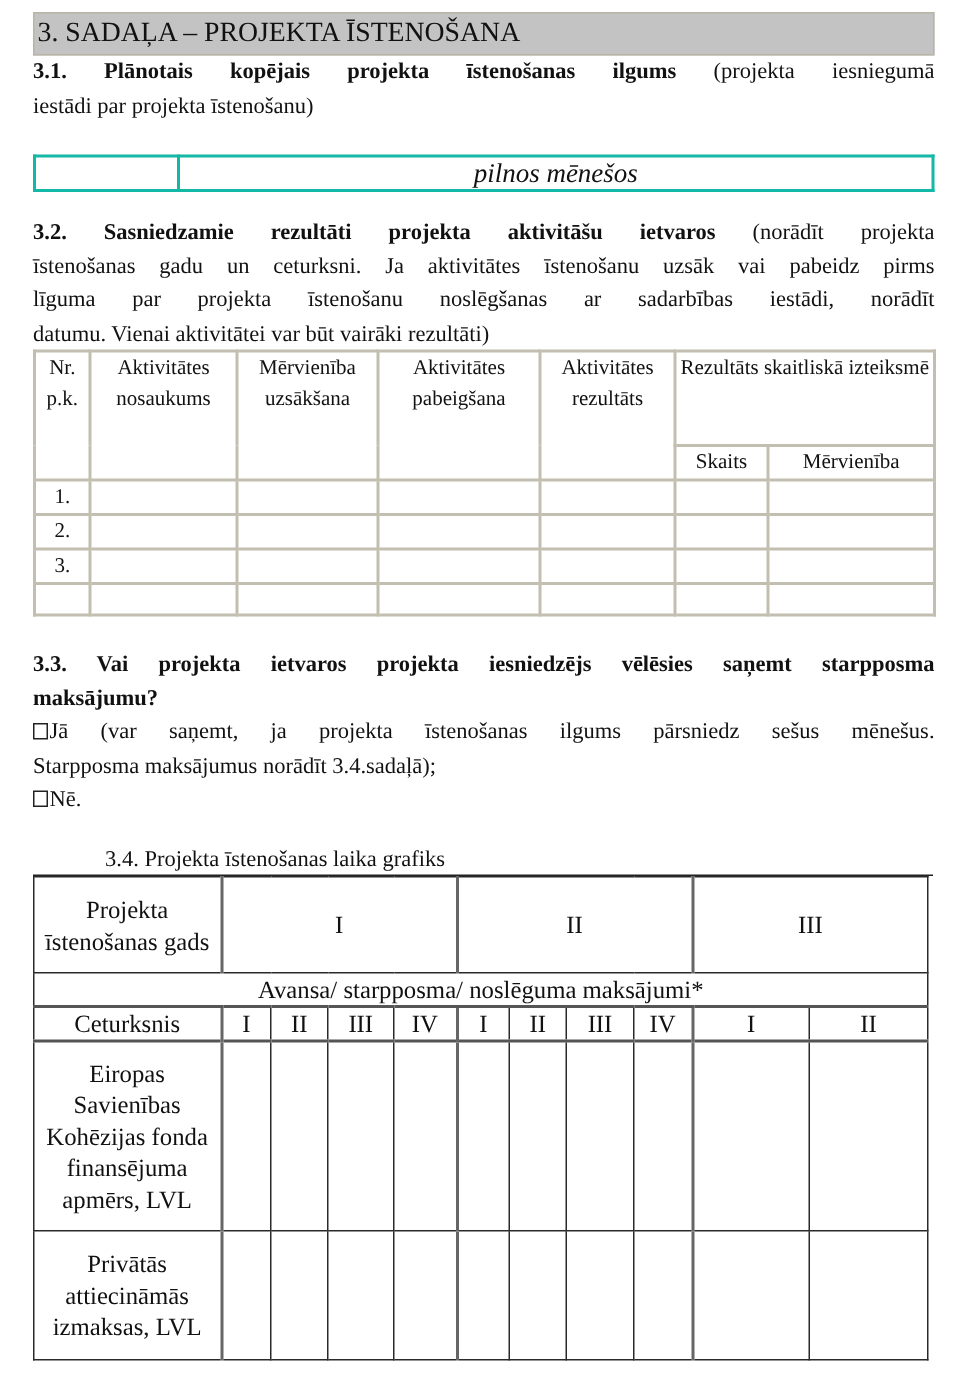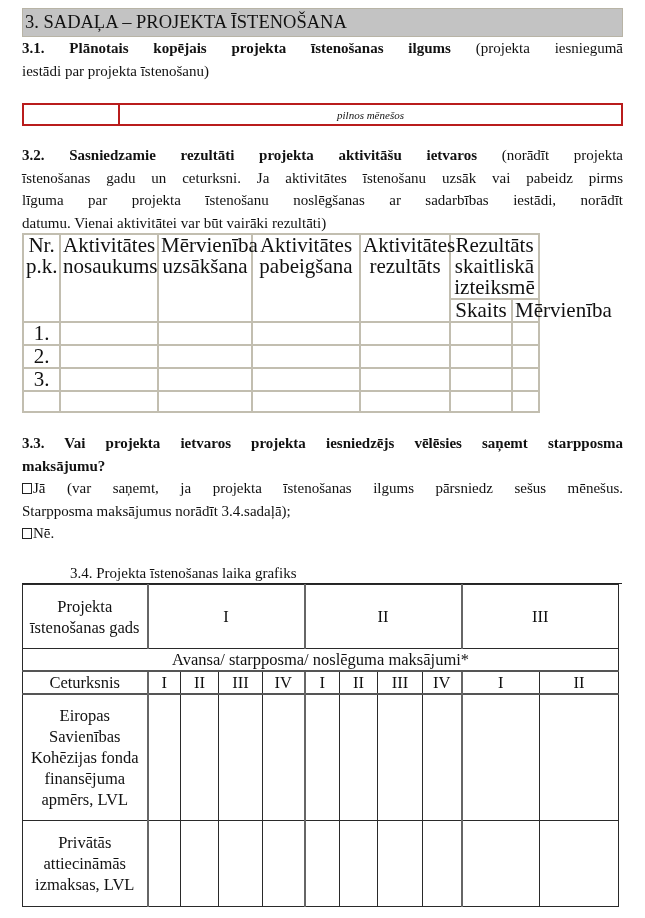--- a/index.html
+++ b/index.html
@@ -22,29 +22,29 @@
   .para b { font-weight: bold; }
   .jline { display: block; text-align: justify; text-align-last: justify; white-space: nowrap; }
   .jline.left { text-align-last: left; }
 
   
   .dur-table {
     left: 22px; top: 103px; width: 601px; height: 23px;
     border-collapse: collapse; table-layout: fixed;
   }
   .dur-table td {
-    border: 2px solid #b91c1c; padding: 0; font-size: 11px; height: 19px;
+    border: 2px solid #14b8a6; padding: 0; font-size: 18px; height: 19px;
     text-align: center; font-style: italic;
   }
 
   
   .res-table {
-    left: 22px; top: 233px; width: 518px;
+    left: 22px; top: 233px; width: 602px;
     border-collapse: collapse; table-layout: fixed;
-    font-size: 21px;
+    font-size: 14px;
   }
   .res-table td {
     border: 2px solid #c2beb0; padding: 0 2px; vertical-align: top;
     text-align: center; line-height: 21px;
   }
   .res-table tr.row td { height: 19px; vertical-align: middle; }
 
   
   .sch-table {
     left: 22px; top: 584px; width: 596px;

